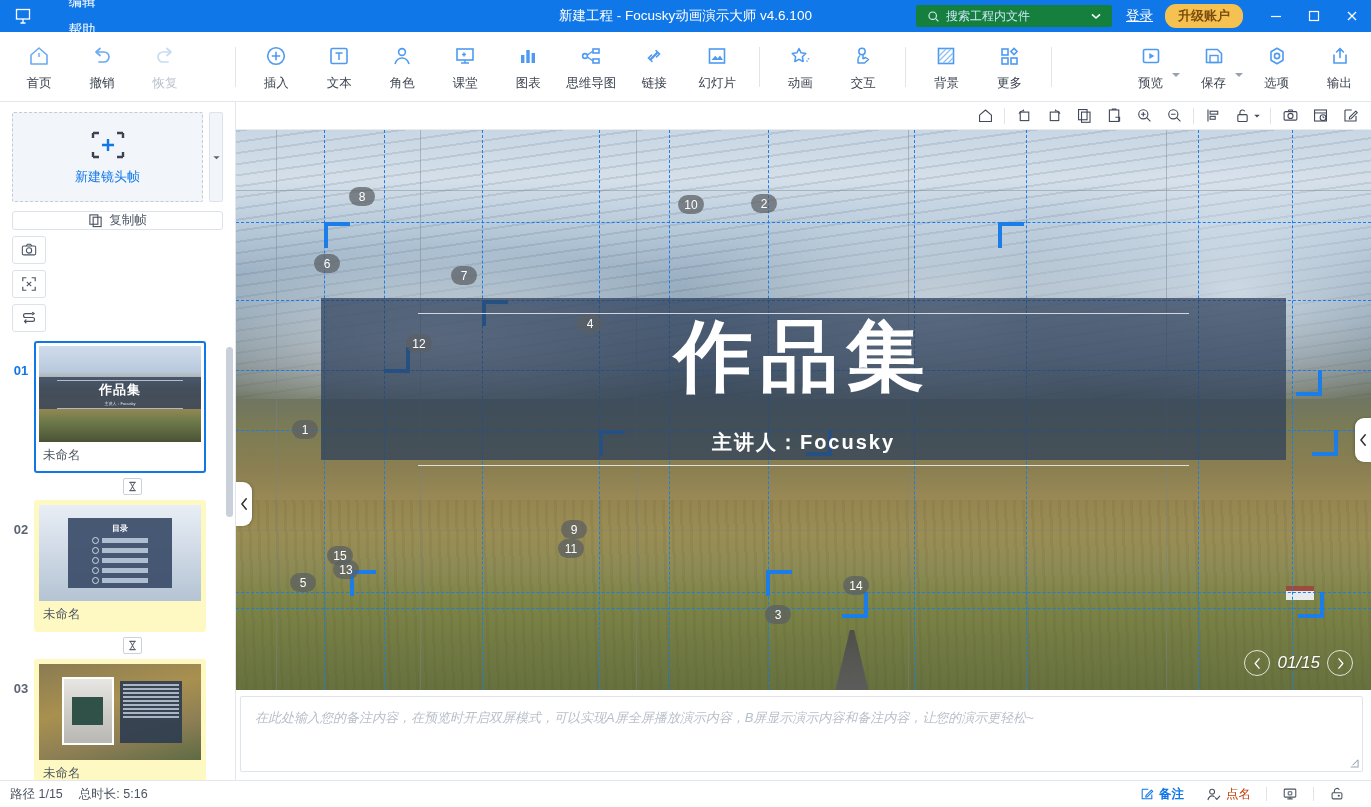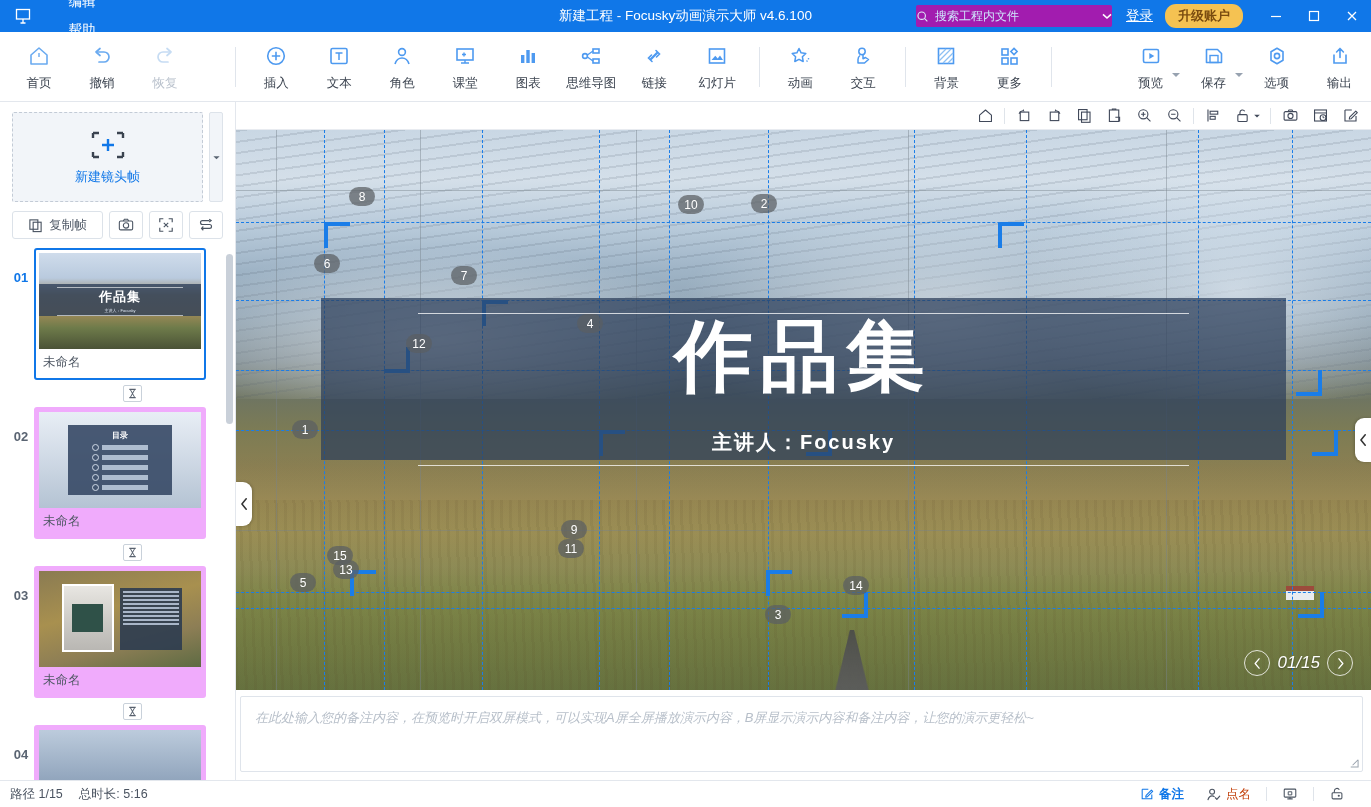--- a/index.html
+++ b/index.html
@@ -20,22 +20,22 @@
   .menu-list { display: flex; align-items: center; margin-left: 6px; flex-direction: column; }
   .menu-item {
     font-size: 13.5px; color: #fff; padding: 5px 11px; cursor: default; white-space: nowrap;
   }
   .title-center {
     position: absolute; left: 0; right: 0; text-align: center;
     font-size: 13.5px; color: #fff; pointer-events: none; white-space: nowrap;
   }
   .title-right { margin-left: auto; display: flex; align-items: center; height: 100%; }
   .search-box {
-    width: 196px; height: 22px; background: #a21caf; border-radius: 2px;
-    display: flex; align-items: center; padding: 0 0; margin-right: 14px;
+    width: 196px; height: 22px; background: #15803d; border-radius: 2px;
+    display: flex; align-items: center; padding: 0 11px; margin-right: 14px;
   }
   .search-box .ph { font-size: 12px; color: #cfe4fb; margin-left: 6px; flex: 1; }
   .login-link {
     font-size: 13.5px; color: #fff; text-decoration: underline; margin-right: 12px; cursor: pointer;
   }
   .upgrade-btn {
     background: #f5c252; color: #7a4c10; font-size: 13px; font-weight: bold;
     border-radius: 11px; padding: 3px 13px; margin-right: 14px; cursor: pointer; text-align: right;
   }
   .wbtn {
@@ -74,36 +74,36 @@
   .newframe-box {
     flex: 1; height: 90px; border: 1px dashed #c3cbd6; background: #f2f5f9;
     display: flex; flex-direction: column; align-items: center; justify-content: center;
     cursor: pointer; border-radius: 2px;
   }
   .newframe-box .lbl { font-size: 13px; color: #1077e8; margin-top: 6px; }
   .newframe-scroll {
     width: 14px; margin-left: 6px; background: #f2f5f9; border: 1px solid #dde3ea;
     border-radius: 2px; display: flex; align-items: center; justify-content: center; cursor: pointer;
   }
-  .frame-tools { display: flex; padding: 9px 12px 9px 12px; gap: 6px; }
+  .frame-tools { display: flex; padding: 9px 12px 9px 12px; gap: 6px; flex-direction: column; }
   .ftool {
     height: 28px; border: 1px solid #dce2e9; border-radius: 3px; background: #fff;
     display: flex; align-items: center; justify-content: center; cursor: pointer; color: #4a5462;
   }
   .ftool.wide { flex: 1; gap: 6px; font-size: 12.5px; }
   .ftool.sq { width: 34px; }
 
   .slides-scroll { flex: 1; overflow: hidden; position: relative; padding-left: 4px; }
   .slide-row { display: flex; align-items: flex-start; padding: 0 0 0 4px; }
   .slide-num {
     width: 26px; font-size: 13px; color: #5a6472; text-align: center; padding-top: 22px; font-weight: bold;
   }
   .slide-num.active { color: #1077e8; }
   .slide-card {
-    width: 172px; border: 2px solid transparent; border-radius: 3px; background: #f0abfc;
+    width: 172px; border: 2px solid transparent; border-radius: 3px; background: #fef9c3;
     padding: 3px; cursor: pointer;
   }
   .slide-card.active { border-color: #1077e8; background: #fff; }
   .slide-thumb { width: 100%; height: 96px; position: relative; overflow: hidden; }
   .slide-name { font-size: 12.5px; color: #4e5763; padding: 5px 4px 4px 4px; }
   .slide-gap { display: flex; justify-content: center; padding: 5px 0 5px 26px; }
   .timing-btn {
     width: 19px; height: 17px; border: 1px solid #c9d1da; border-radius: 2px; background: #fff;
     display: flex; align-items: center; justify-content: center; cursor: pointer;
   }

